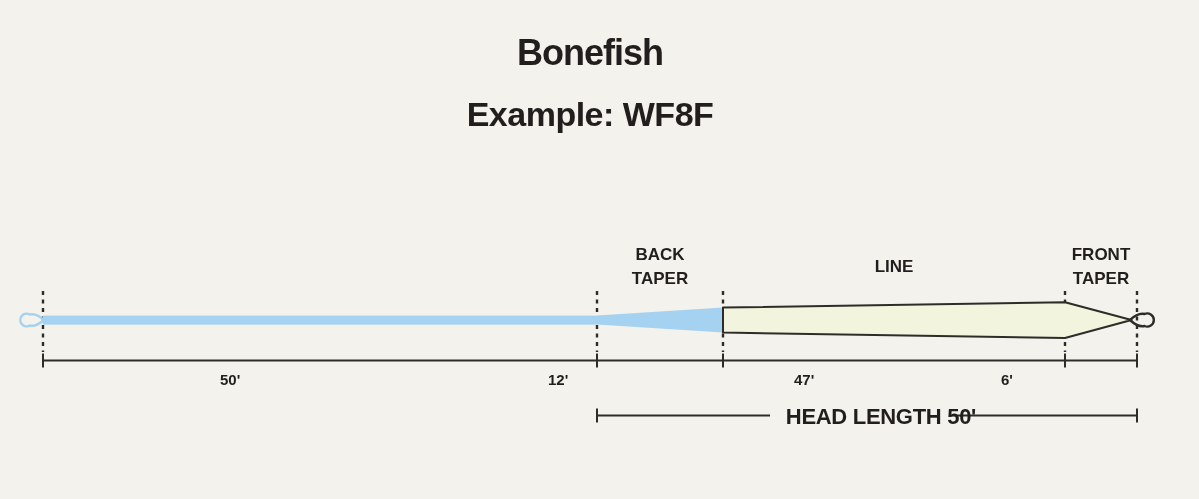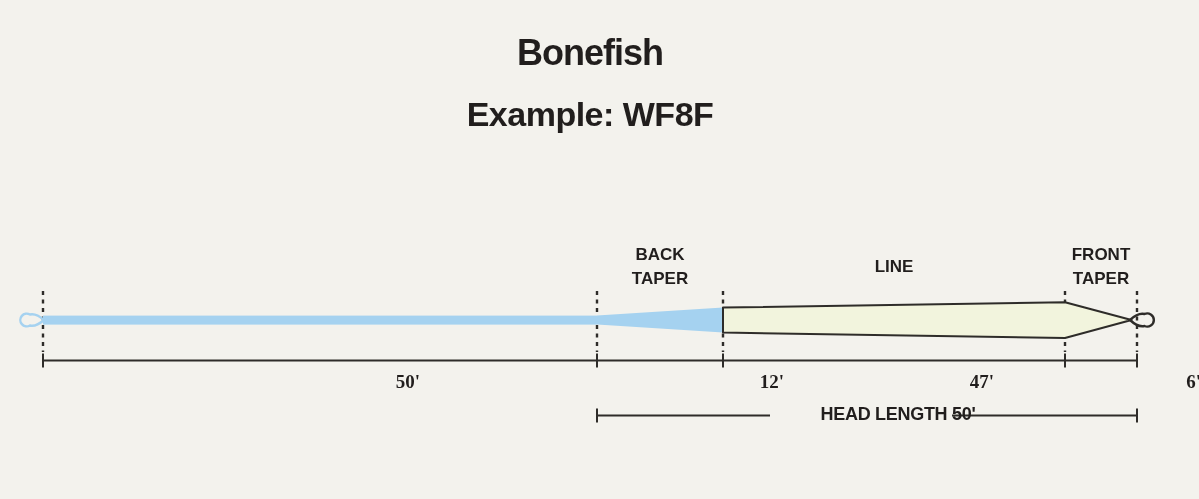--- a/index.html
+++ b/index.html
@@ -24,25 +24,25 @@
   .subtitle-example { top: 95px; }
   .subtitle-overall { top: 137px; }
   .section-label {
     top: 238px; height: 58px; width: 200px;
     display: flex; flex-direction: column; justify-content: center;
     font-size: 17px; font-weight: bold; line-height: 24px;
     white-space: pre-line; text-align: center;
   }
   .length-label {
     top: 371px; height: 26px; width: 200px;
-    font-size: 19px; font-weight: bold; text-align: right; font-family: Liberation Serif, serif;
+    font-size: 15px; font-weight: bold; text-align: left;
   }
   .head-length-label {
-    top: 404px; left: 788px; width: 220px; height: 24px;
-    font-size: 18px; font-weight: bold; text-align: center;
+    top: 404px; left: 756px; width: 220px; height: 24px;
+    font-size: 22px; font-weight: bold; text-align: right;
     letter-spacing: -0.3px;
   }
   svg { position: absolute; top: 0; left: 0; }
 </style>
 </head>
 <body>
 
 <div class="stage">
 
   <div class="abs title center-text">Bonefish</div>
@@ -85,19 +85,19 @@
 
     <g stroke-width="2" fill="none" stroke="#2e2c29">
       <line x1="597" y1="415.5" x2="770" y2="415.5"></line>
       <line x1="952" y1="415.5" x2="1137" y2="415.5"></line>
       <line x1="597" y1="408.5" x2="597" y2="422.5"></line>
       <line x1="1137" y1="408.5" x2="1137" y2="422.5"></line>
     </g>
   </svg>
 
   <div class="abs length-label" style="left:220px">50'</div>
-  <div class="abs length-label" style="left:584px">12'</div>
+  <div class="abs length-label" style="left:548px">12'</div>
   <div class="abs length-label" style="left:794px">47'</div>
   <div class="abs length-label" style="left:1001px">6'</div>
 
   <div class="abs head-length-label">HEAD LENGTH 50'</div>
 
 </div>
 
 </body></html>

